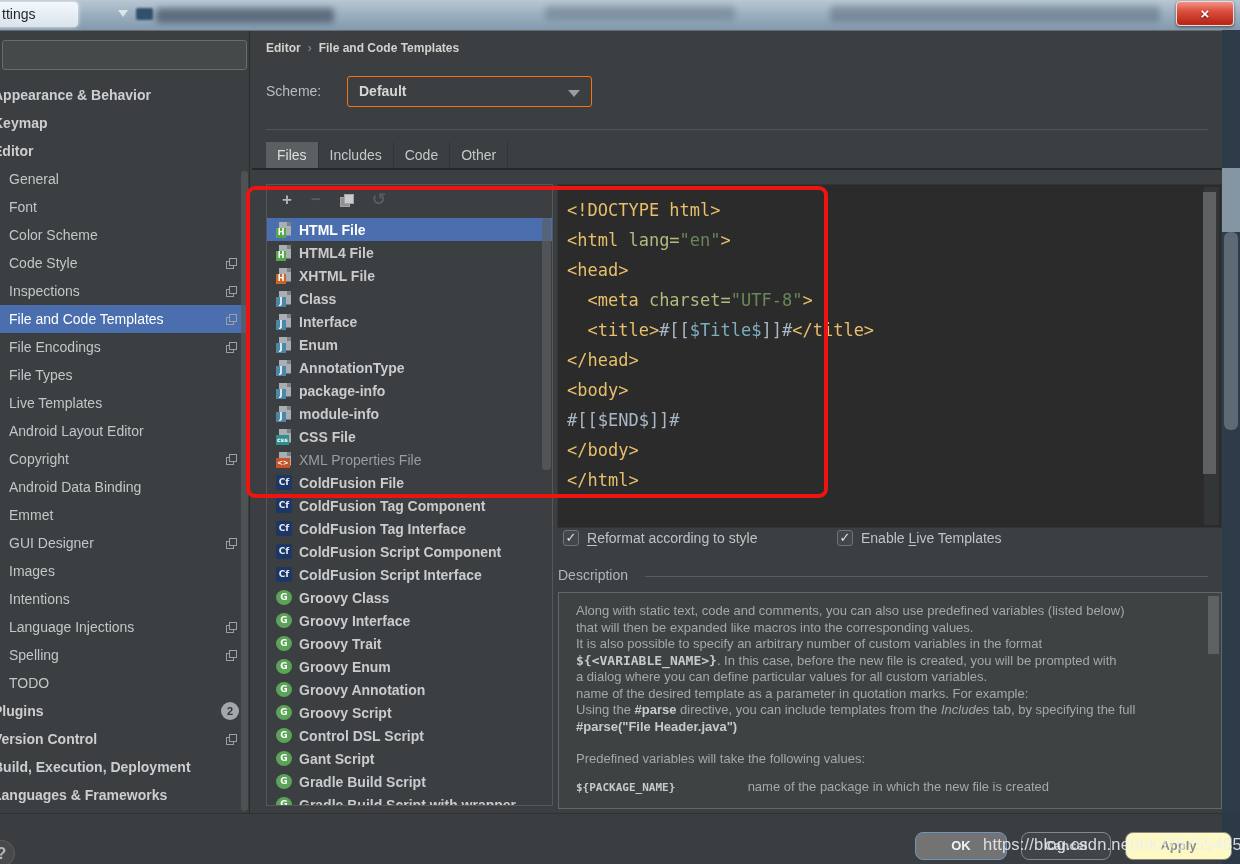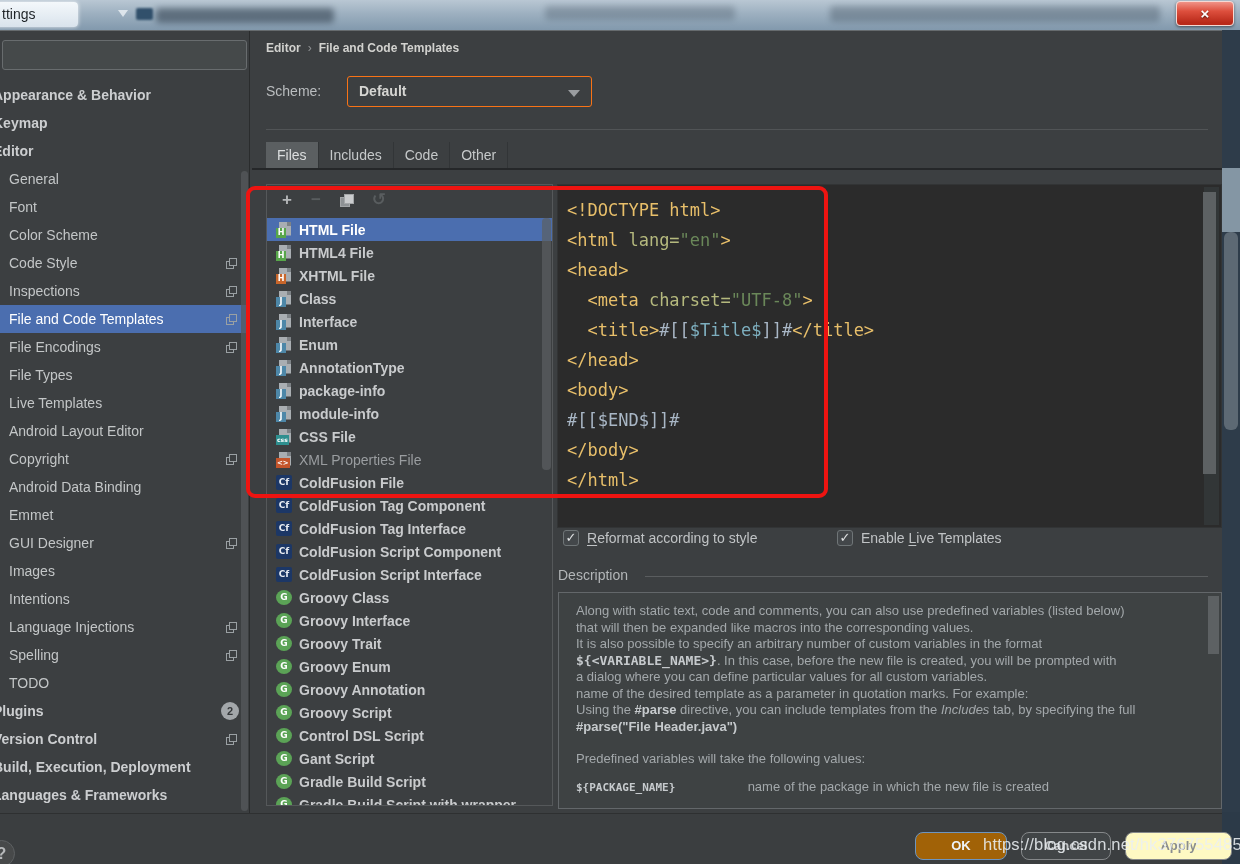--- a/index.html
+++ b/index.html
@@ -130,21 +130,21 @@
   #desc-var-row .vname { display:inline-block; width:168px; font-family:"DejaVu Sans Mono",monospace;
     font-weight:bold; font-size:11px; color:#c6cacd; }
   #desc-scroll { position:absolute; right:2px; top:3px; width:11px; height:58px; background:#5d6163; }
 
   
   #footer { left:0; top:782px; width:1222px; height:52px; background:#3b3e40; border-top:1px solid #2e3031; }
   #help-btn { position:absolute; left:-12px; top:26px; width:27px; height:27px; border-radius:50%;
     background:#47494a; border:1px solid #5d6062; color:#b6b8ba; font-weight:bold; text-align:center; line-height:25px; }
   .btn { position:absolute; top:18px; height:28px; border-radius:8px; font-size:13px; font-weight:bold;
     text-align:center; line-height:26px; cursor:pointer; }
-  #ok-btn { left:915px; width:92px; background:#a16207; border:1px solid #6d95c0; color:#eef3f8; }
+  #ok-btn { left:915px; width:92px; background:#737373; border:1px solid #6d95c0; color:#eef3f8; }
   #cancel-btn { left:1021px; width:90px; background:#414547; border:1px solid #85888a; color:#c0c3c5; }
   #apply-btn { left:1125px; width:107px; background:#fef9c3; border:1px solid #85888a; color:#8a8d8f; }
 
   
   #red-annotation { left:246px; top:186px; width:582px; height:312px; border:4px solid #ee1411;
     border-radius:9px; pointer-events:none; z-index:40; }
   #watermark { left:983px; top:835px; font-size:16.5px; color:rgba(235,239,243,.88); z-index:50;
     white-space:nowrap; letter-spacing:.2px; }
 </style>
 </head>

